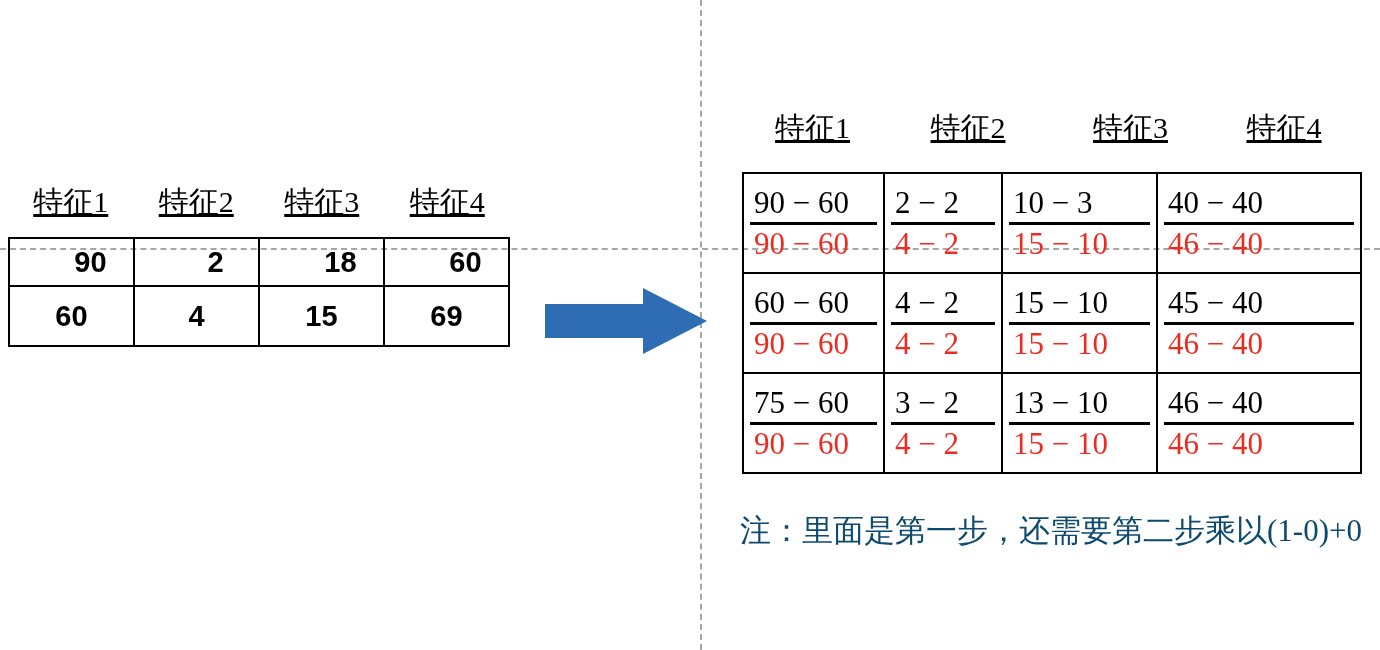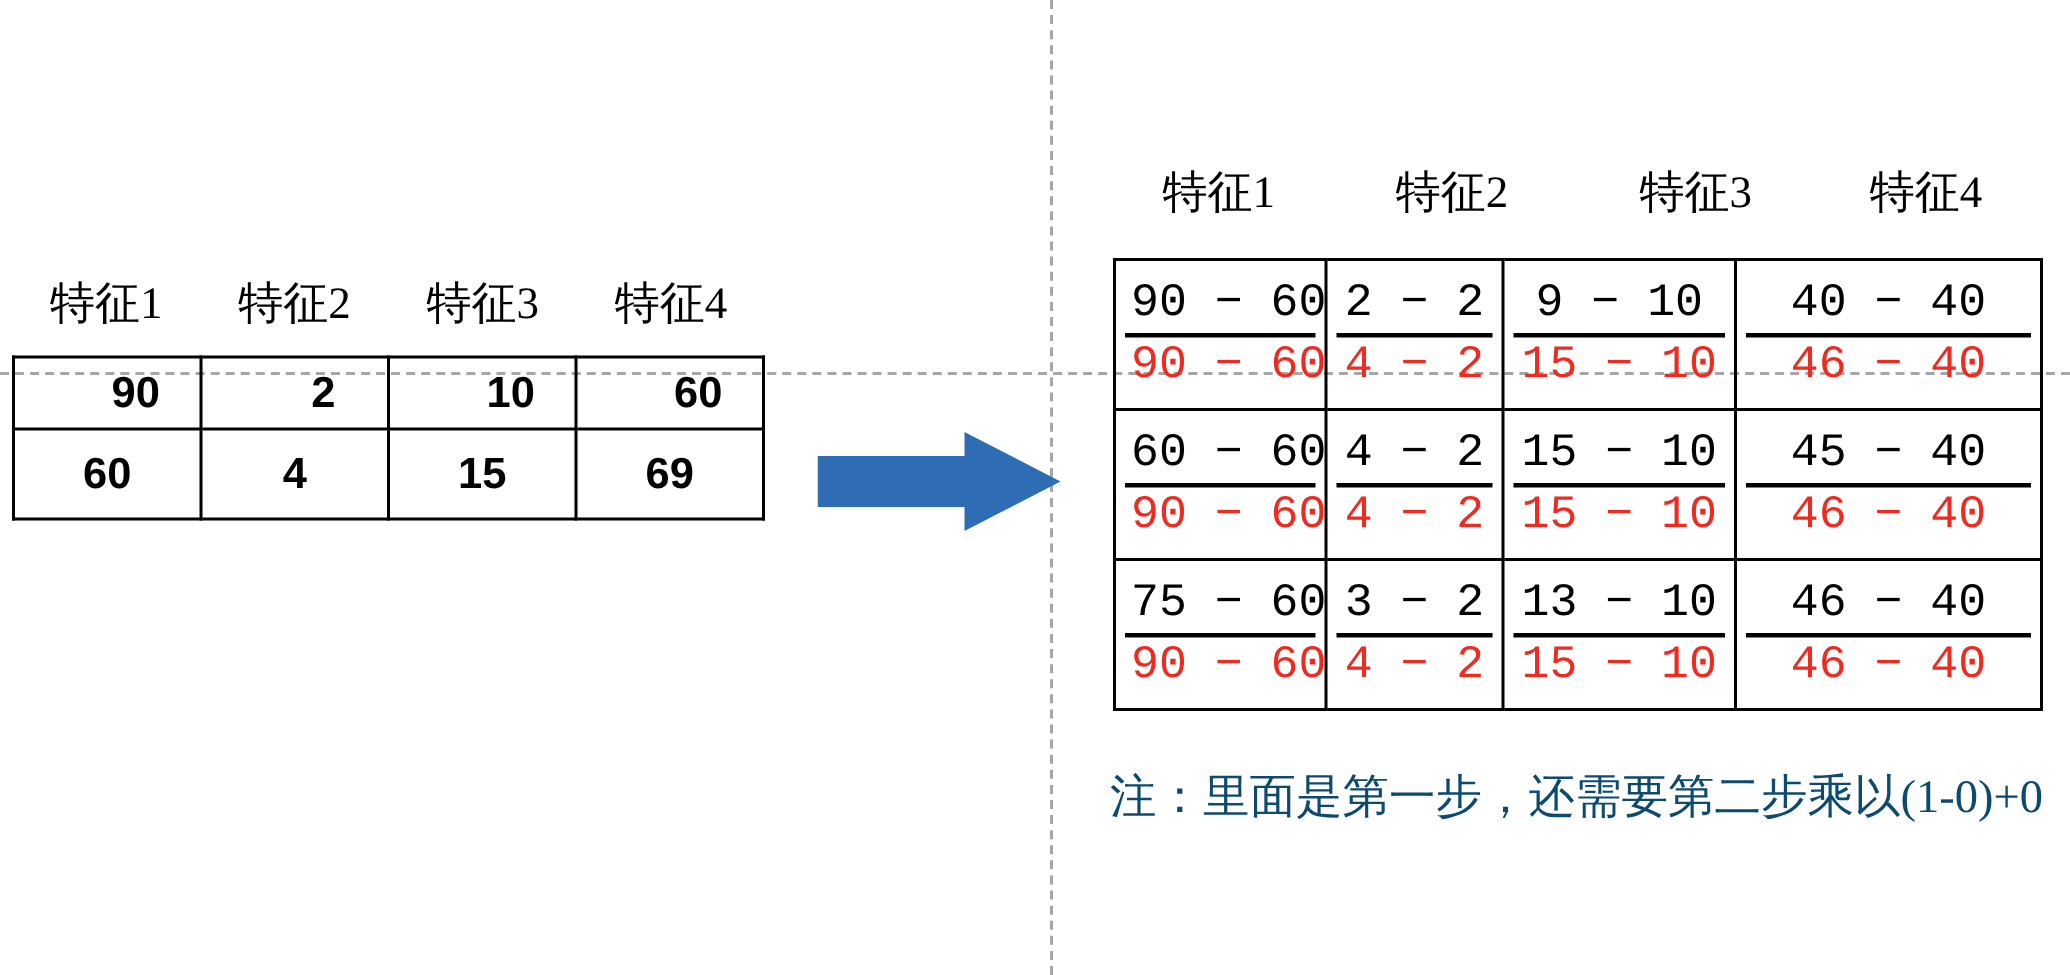--- a/index.html
+++ b/index.html
@@ -29,20 +29,21 @@
     left: 0;
     right: 0;
     height: 0;
     border-top: 2px dashed #a6a6a6;
   }
 
   
   .hdr-row {
     position: absolute;
     display: flex;
+    text-decoration: underline;
   }
   .hdr-cell {
     text-align: center;
     font-weight: 400;
     white-space: nowrap;
     font-family: "Liberation Serif", "DejaVu Serif", serif;
   }
 
   
   #left-headers {
@@ -107,22 +108,21 @@
     vertical-align: middle;
     height: 94px;
   }
   #right-table col.c1 { width: 141px; }
   #right-table col.c2 { width: 118px; }
   #right-table col.c3 { width: 155px; }
   #right-table col.c4 { width: 204px; }
 
   .frac {
     display: block;
-    text-align: center;
-    font-family: Liberation Mono, monospace;
+    font-family: Liberation Serif, serif;
     line-height: 1.08;
   }
   .frac .num {
     display: block;
     color: #000000;
     font-size: 31px;
     padding: 0 4px 3px 4px;
     border-bottom: 3px solid #000000;
     white-space: nowrap;
   }
@@ -157,21 +157,21 @@
   <div class="hdr-cell">特征2</div>
   <div class="hdr-cell">特征3</div>
   <div class="hdr-cell">特征4</div>
 </div>
 
 <table id="left-table">
   <tbody>
     <tr class="row-tall">
       <td>90</td>
       <td>2</td>
-      <td>10</td>
+      <td>18</td>
       <td>60</td>
     </tr>
     <tr class="row-norm">
       <td>60</td>
       <td>4</td>
       <td>15</td>
       <td>69</td>
     </tr>
   </tbody>
 </table>
@@ -203,21 +203,21 @@
           </span>
         </td>
       <td>
           <span class="frac">
             <span class="num">2 − 2</span>
             <span class="den">4 − 2</span>
           </span>
         </td>
       <td>
           <span class="frac">
-            <span class="num">9 − 10</span>
+            <span class="num">10 − 3</span>
             <span class="den">15 − 10</span>
           </span>
         </td>
       <td>
           <span class="frac">
             <span class="num">40 − 40</span>
             <span class="den">46 − 40</span>
           </span>
         </td>
     </tr>

